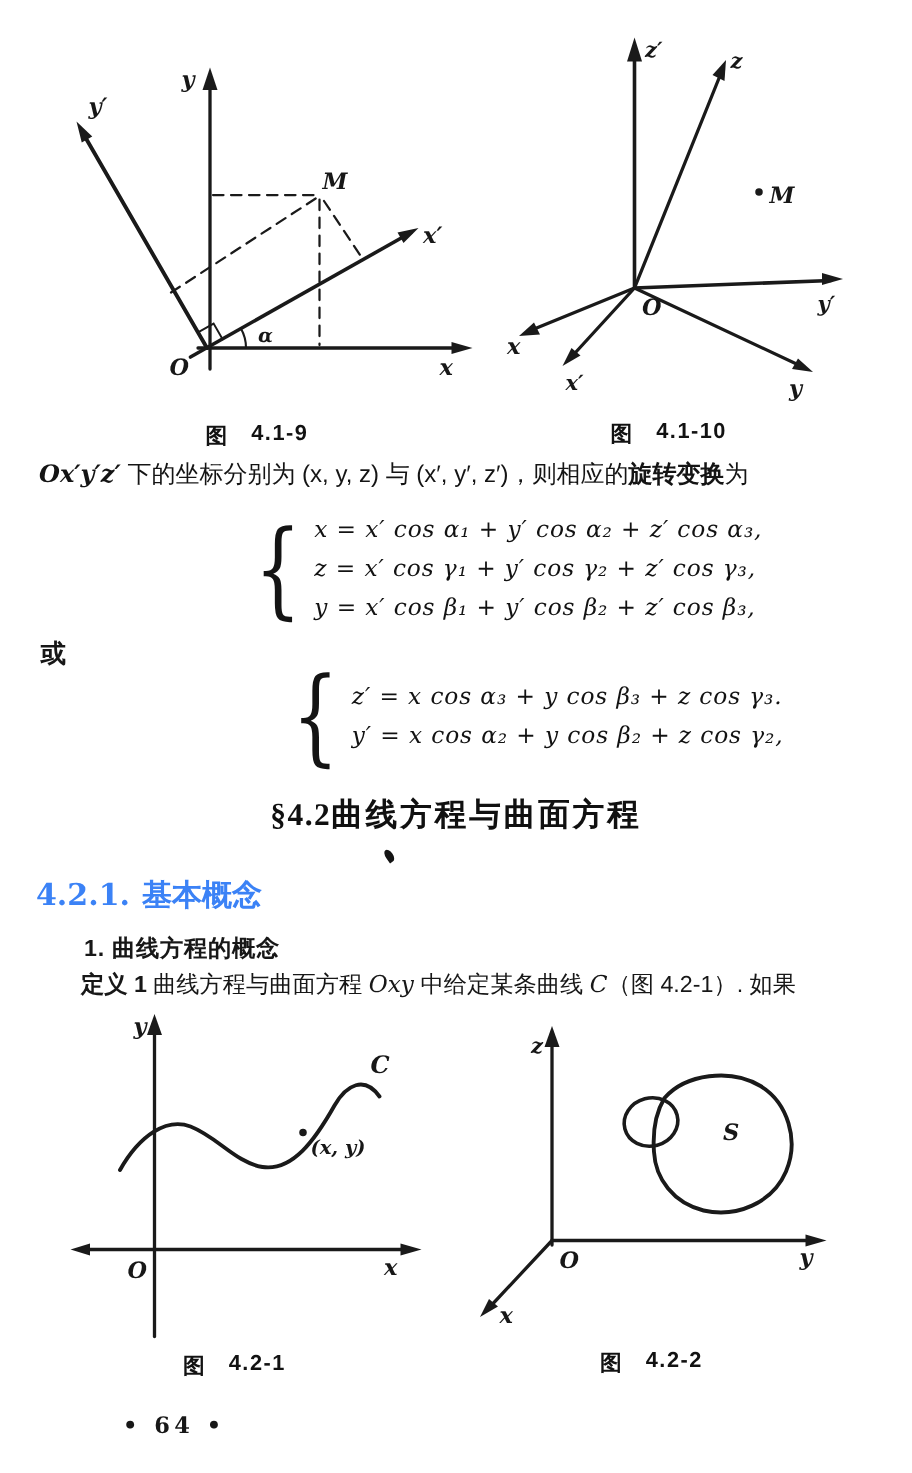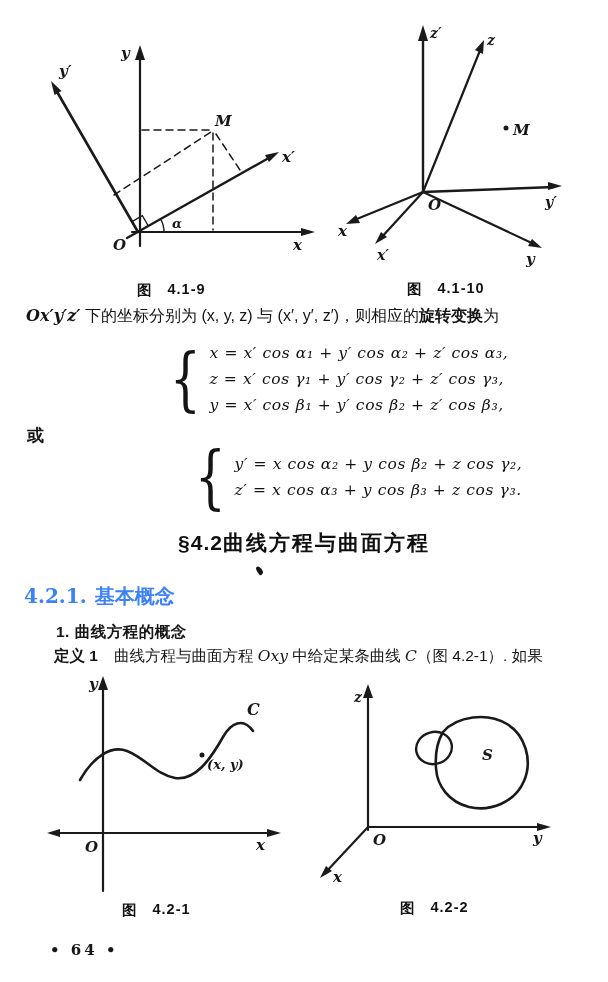--- a/index.html
+++ b/index.html
@@ -17,27 +17,27 @@
   .fig-caption { display:flex; gap:15px; font-weight:700; font-size:14.5px; color:#121212; letter-spacing:1px; }
   .eq-group { display:flex; align-items:center; }
   .eq-brace { font-family:"DejaVu Serif", serif; font-size:70px; font-weight:400;
               transform:scaleX(0.7); line-height:80px; margin-right:2px; color:#141414; }
   .eq-lines { display:flex; flex-direction:column; }
   .eq-line { font-family:"DejaVu Serif", serif; font-style:italic; font-size:15.5px;
              line-height:26px; letter-spacing:0.6px; white-space:nowrap; color:#121212; font-weight:500; }
   .or-word { font-size:17px; font-weight:700; }
   .section-heading { left:0; right:0; text-align:center; font-size:21px; font-weight:700;
                      letter-spacing:2px; color:#101010; }
-  .section-heading .num { font-family:Liberation Sans, sans-serif; margin-right:0; letter-spacing:1px; }
+  .section-heading .num { font-family:Liberation Serif, serif; margin-right:0; letter-spacing:1px; }
   .subsection-heading { font-size:20px; font-weight:700; color:#3b82f6; }
   .subsection-heading .num { font-family:"DejaVu Serif", serif; margin-right:8px; }
   .list-item { font-size:15.5px; font-weight:700; letter-spacing:0.5px; }
   .def-line { font-size:15.5px; white-space:nowrap; }
-  .def-term { font-weight:700; margin-right:16px; }
-  .page-number { font-size:15px; font-weight:700; letter-spacing:3px; font-family:"DejaVu Serif", serif; }
+  .def-term { font-weight:700; margin-right:4px; }
+  .page-number { font-size:15px; font-weight:700; letter-spacing:3px; font-family:"DejaVu Serif", serif;margin-left:32px; }
   .ink-speck { width:5px; height:9px; background:#141414; border-radius:60% 60% 60% 0; transform:rotate(-35deg); }
 </style>
 </head>
 <body>
 
 <div class="page">
 
   <svg class="abs" style="left:25px; top:40px;" width="292" height="238" viewBox="0 0 292 238">
     <g stroke="#1a1a1a" fill="none" stroke-linecap="round">
 
@@ -118,22 +118,22 @@
       <div class="eq-line">z = x′ cos γ₁ + y′ cos γ₂ + z′ cos γ₃,</div>
       <div class="eq-line">y = x′ cos β₁ + y′ cos β₂ + z′ cos β₃,</div>
     </div>
   </div>
 
   <div class="abs or-word" style="left:27px; top:424px;">或</div>
 
   <div class="abs eq-group" style="left:188px; top:437px;">
     <span class="eq-brace">{</span>
     <div class="eq-lines">
+      <div class="eq-line">z′ = x cos α₃ + y cos β₃ + z cos γ₃.</div>
       <div class="eq-line">y′ = x cos α₂ + y cos β₂ + z cos γ₂,</div>
-      <div class="eq-line">z′ = x cos α₃ + y cos β₃ + z cos γ₃.</div>
     </div>
   </div>
 
   <div class="abs section-heading" style="top:529px;">
     <span class="num">§4.2</span><span>曲线方程与曲面方程</span>
   </div>
   <div class="abs ink-speck" style="left:257px; top:566px;"></div>
 
   <div class="abs subsection-heading" style="left:24px; top:583px;">
     <span class="num">4.2.1.</span><span>基本概念</span>

